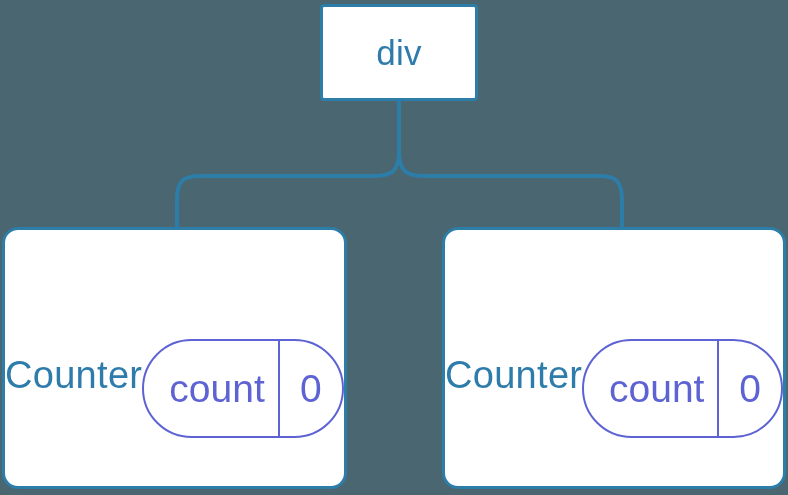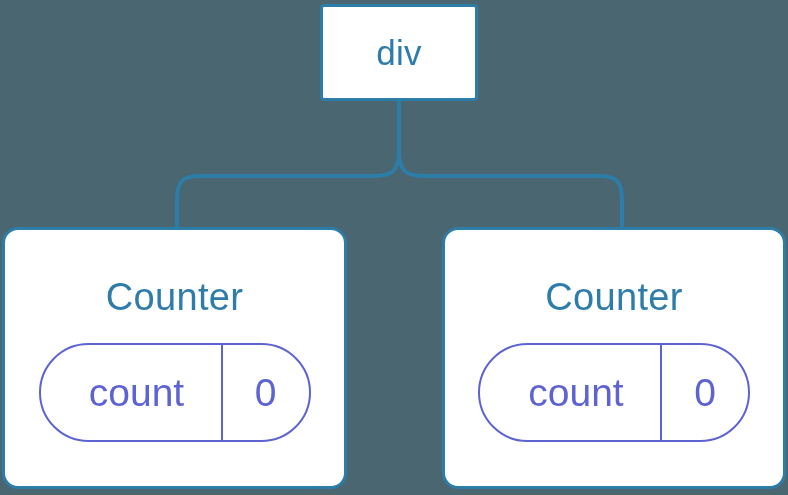--- a/index.html
+++ b/index.html
@@ -56,23 +56,23 @@
     line-height: 1;
     letter-spacing: 0.2px;
   }
 
   
   .component-node {
     top: 227px;
     height: 262px;
     border-radius: 16px;
     display: flex;
-    flex-direction: column;
+    flex-direction: row;
     align-items: center;
-    padding-top: 48px;
+    padding-top: 60px;
     box-sizing: border-box;
   }
   #node-counter-0 { left: 2px;   width: 345px; }
   #node-counter-1 { left: 442px; width: 344px; }
 
   .component-node .node-title {
     color: #2e7cab;
     font-size: 38px;
     line-height: 1;
     letter-spacing: 0.3px;

